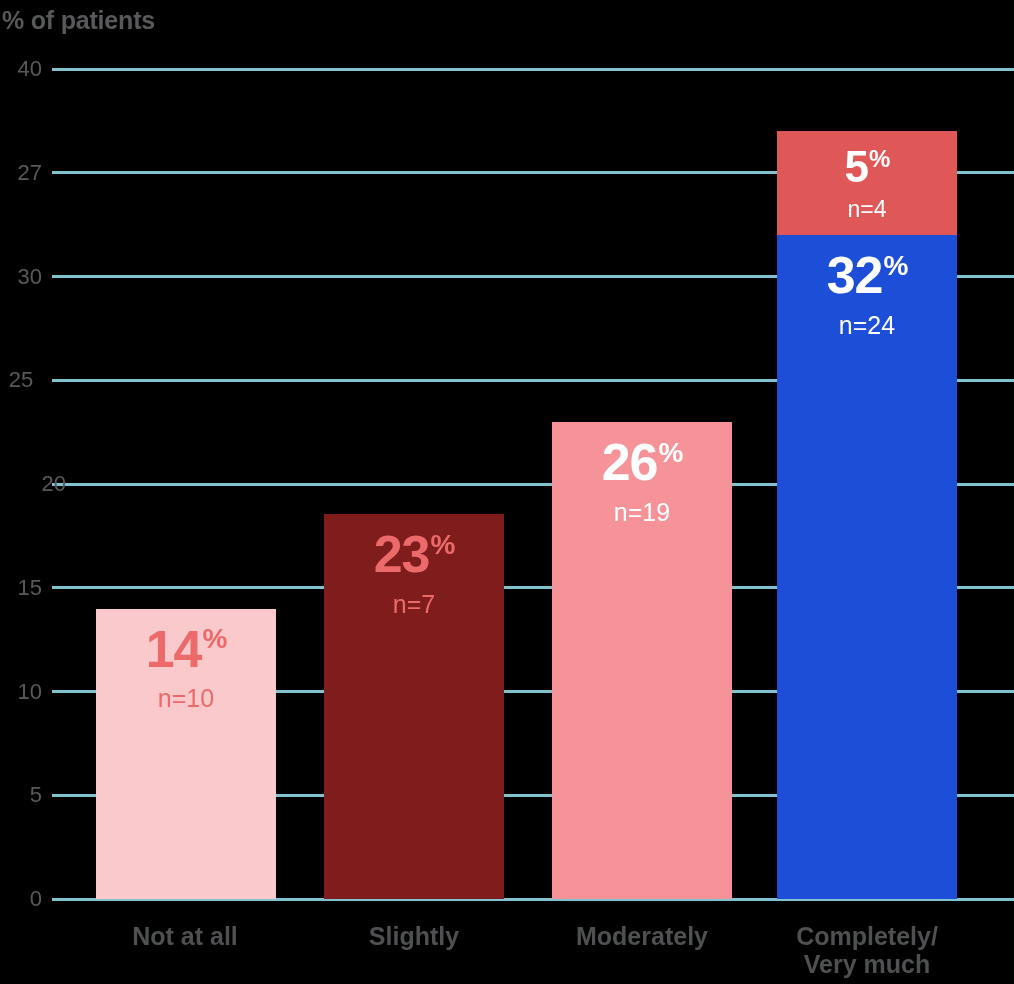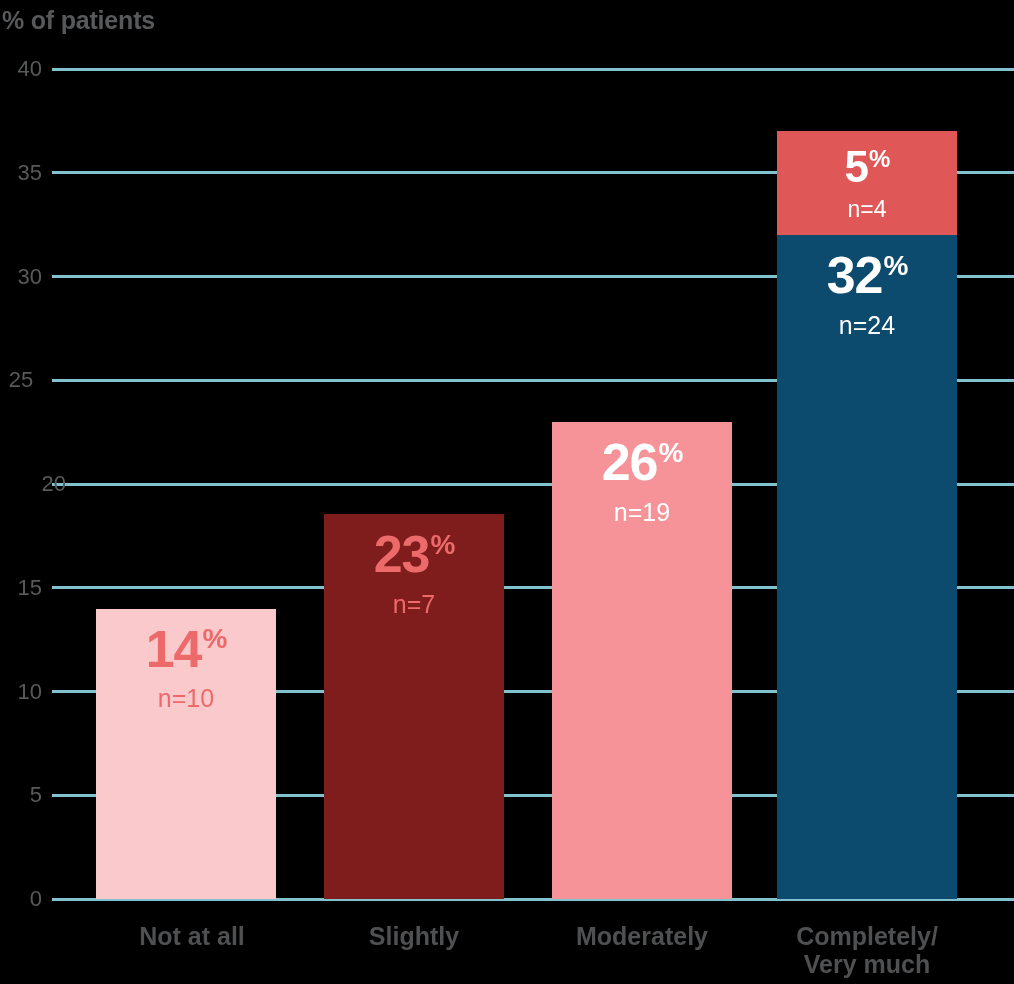--- a/index.html
+++ b/index.html
@@ -132,21 +132,21 @@
         <div class="gridline" style="top: 275px;"></div>
         <div class="gridline" style="top: 378.75px;"></div>
         <div class="gridline" style="top: 482.5px;"></div>
         <div class="gridline" style="top: 586.25px;"></div>
         <div class="gridline" style="top: 690px;"></div>
         <div class="gridline" style="top: 793.75px;"></div>
         <div class="gridline baseline" style="top: 897.5px;"></div>
       </div>
     <div id="yticks">
         <div class="ytick" style="top: 69px;">40</div>
-        <div class="ytick" style="top: 172.75px;">35</div>
+        <div class="ytick" style="top: 172.75px;">27</div>
         <div class="ytick" style="top: 276.5px;">30</div>
         <div class="ytick" style="top: 380.25px; text-align: center;">25</div>
         <div class="ytick" style="top: 484px; padding-left: 24px;">20</div>
         <div class="ytick" style="top: 587.75px;">15</div>
         <div class="ytick" style="top: 691.5px;">10</div>
         <div class="ytick" style="top: 795.25px;">5</div>
         <div class="ytick" style="top: 899px;">0</div>
       </div>
     <div id="bars">
         <div class="bar" style="left: 96px; width: 180px; height: 290.5px;">
@@ -167,36 +167,36 @@
         </div>
         <div class="bar" style="left: 552px; width: 180px; height: 539.5px;">
           <div class="seg" style="height: 477px; bottom: 0px; background: rgb(245, 147, 153);">
             <div class="seg-labels">
               <div class="pct" style="color: rgb(255, 255, 255);">26<span class="sign">%</span></div>
               <div class="nlabel" style="color: rgb(255, 255, 255);">n=19</div>
             </div>
           </div>
         </div>
         <div class="bar" style="left: 777px; width: 180px; height: 767.75px;">
-          <div class="seg" style="height: 664px; bottom: 0px; background: #0c4a6e;">
+          <div class="seg" style="height: 664px; bottom: 0px; background: #1d4ed8;">
             <div class="seg-labels">
               <div class="pct" style="color: rgb(255, 255, 255);">32<span class="sign">%</span></div>
               <div class="nlabel" style="color: rgb(255, 255, 255);">n=24</div>
             </div>
           </div>
           <div class="seg small" style="height: 103.75px; bottom: 664px; background: rgb(224, 87, 87);">
             <div class="seg-labels">
               <div class="pct" style="color: rgb(255, 255, 255);">5<span class="sign">%</span></div>
               <div class="nlabel" style="color: rgb(255, 255, 255);">n=4</div>
             </div>
           </div>
         </div>
       </div>
     <div id="catlabels">
-        <div class="cat-label" style="left: 72px; width: 240px; text-align: center;">Not at all</div>
+        <div class="cat-label" style="left: 65px; width: 240px; text-align: center;">Not at all</div>
         <div class="cat-label" style="left: 294px; width: 240px;">Slightly</div>
         <div class="cat-label" style="left: 522px; width: 240px;">Moderately</div>
         <div class="cat-label" style="left: 747px; width: 240px;">Completely/
 Very much</div>
       </div>
   </div>
 
 </div>
 
 </body></html>

